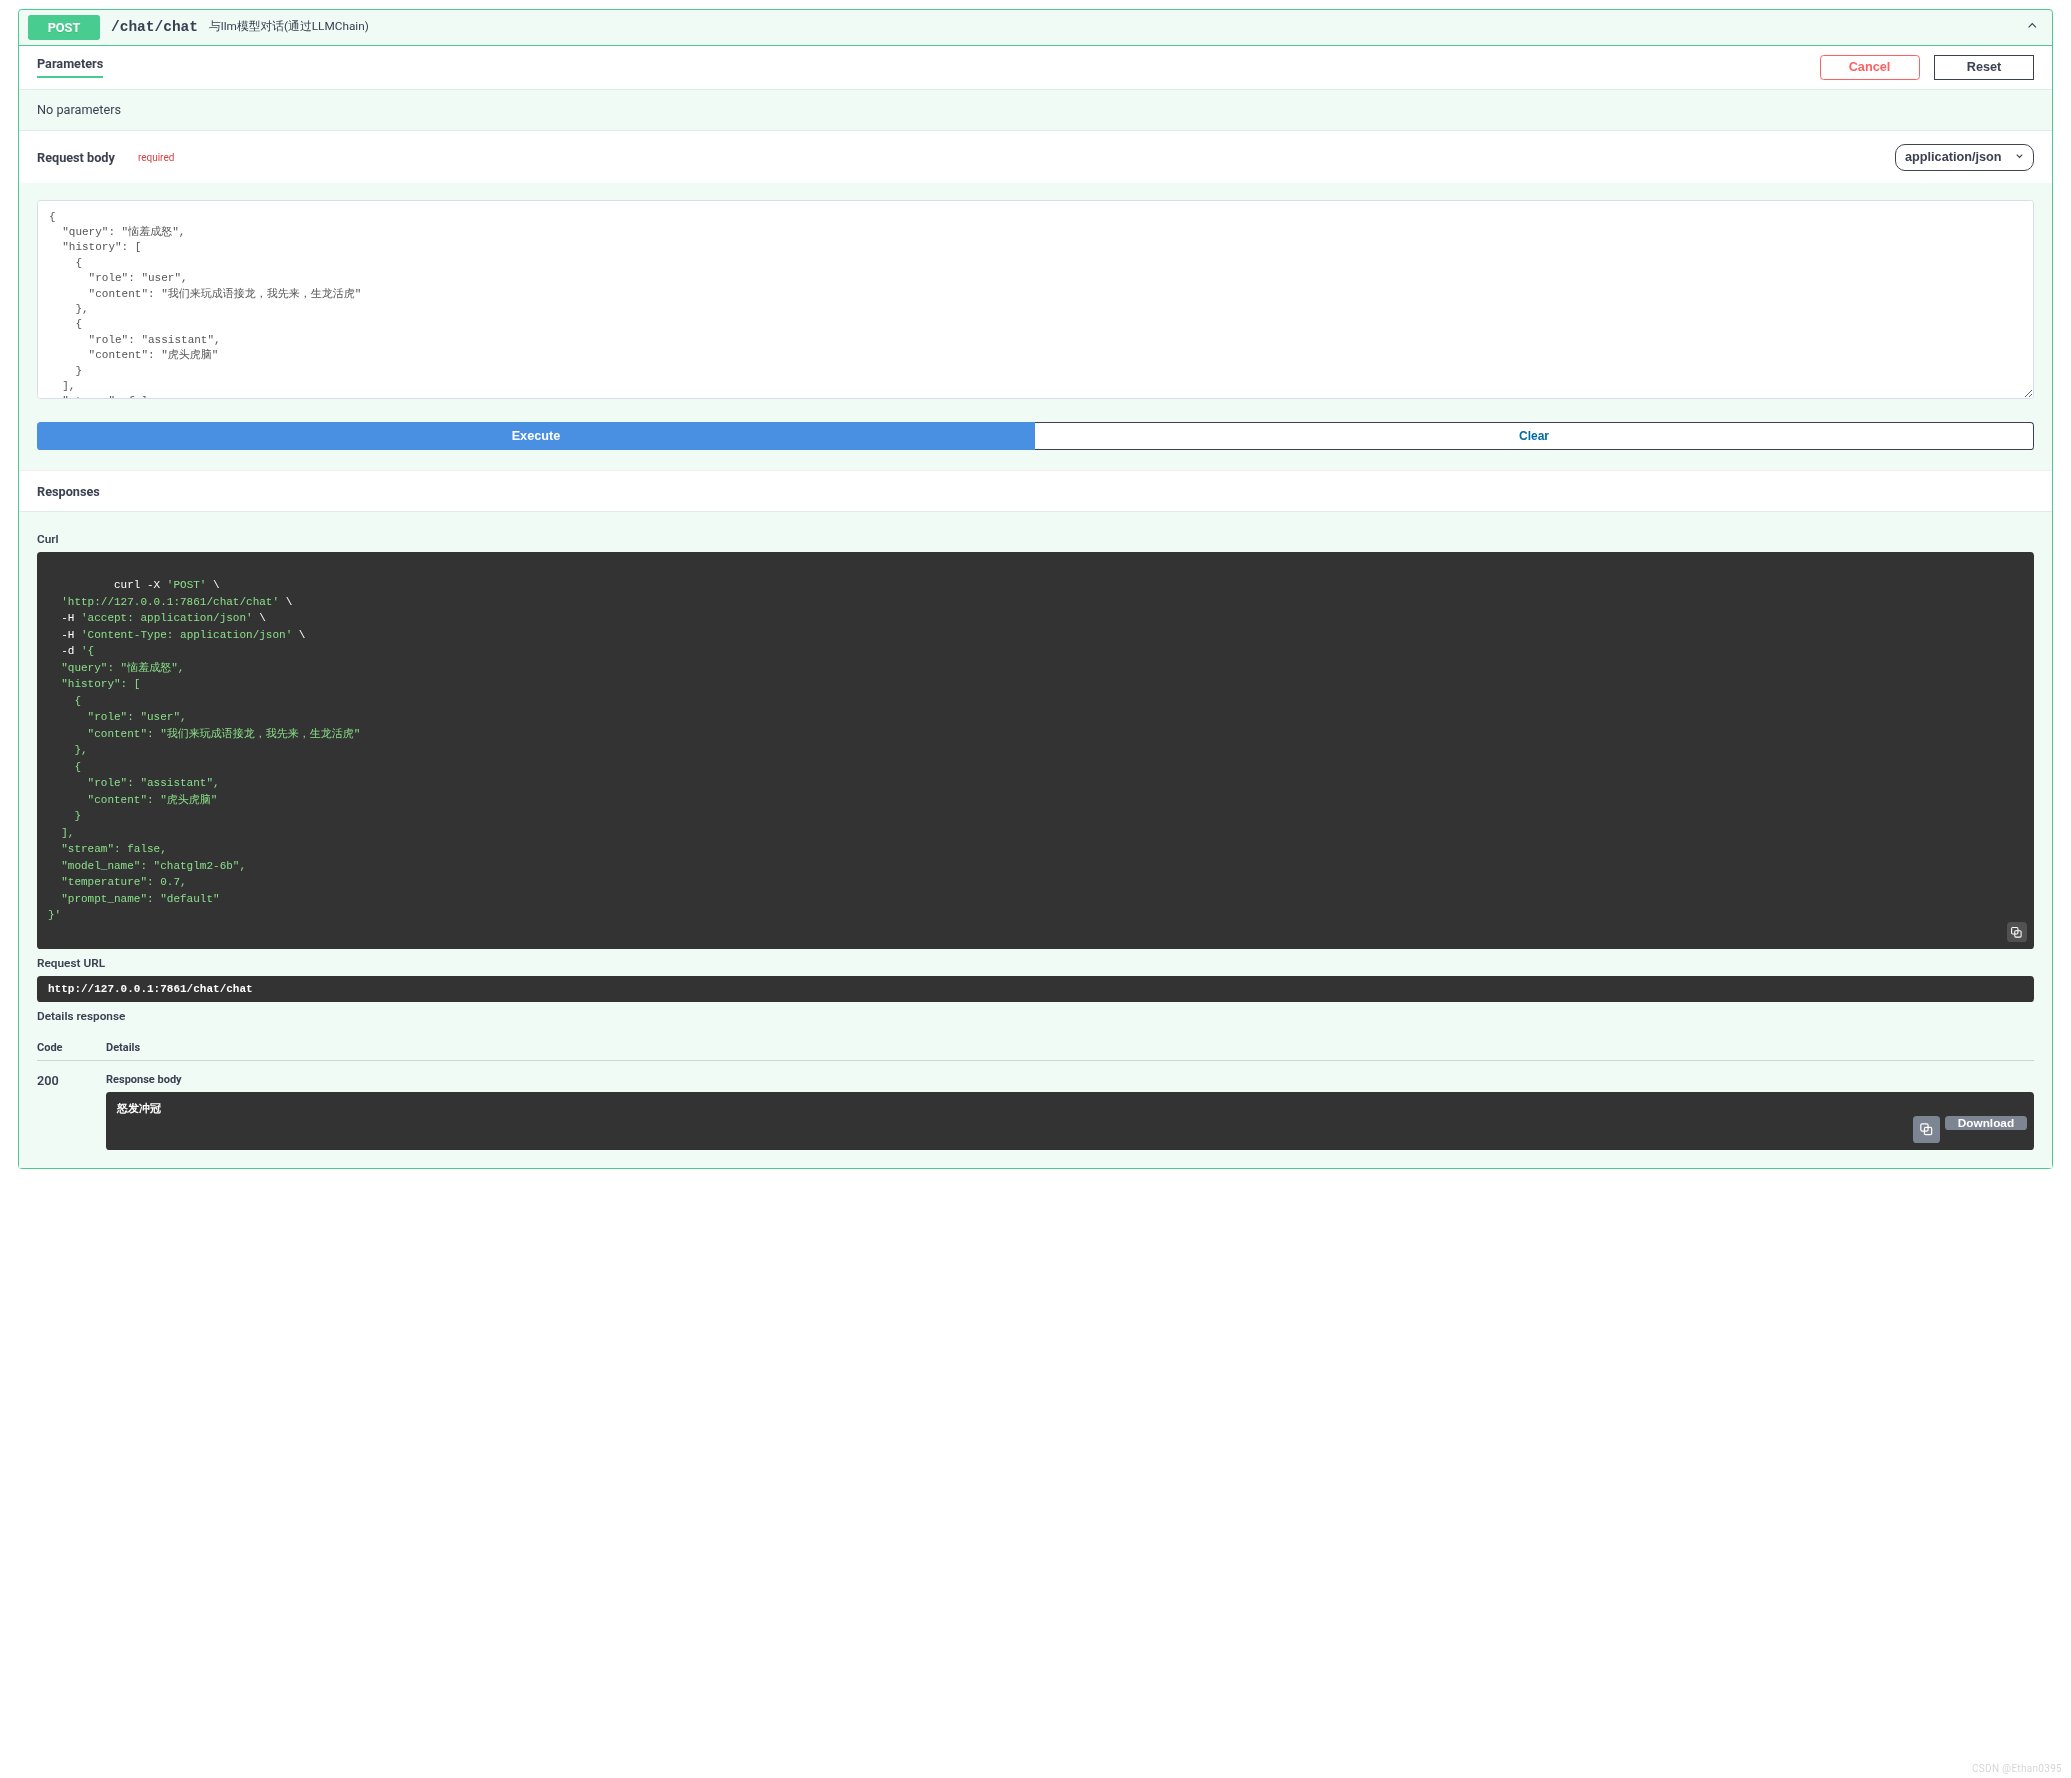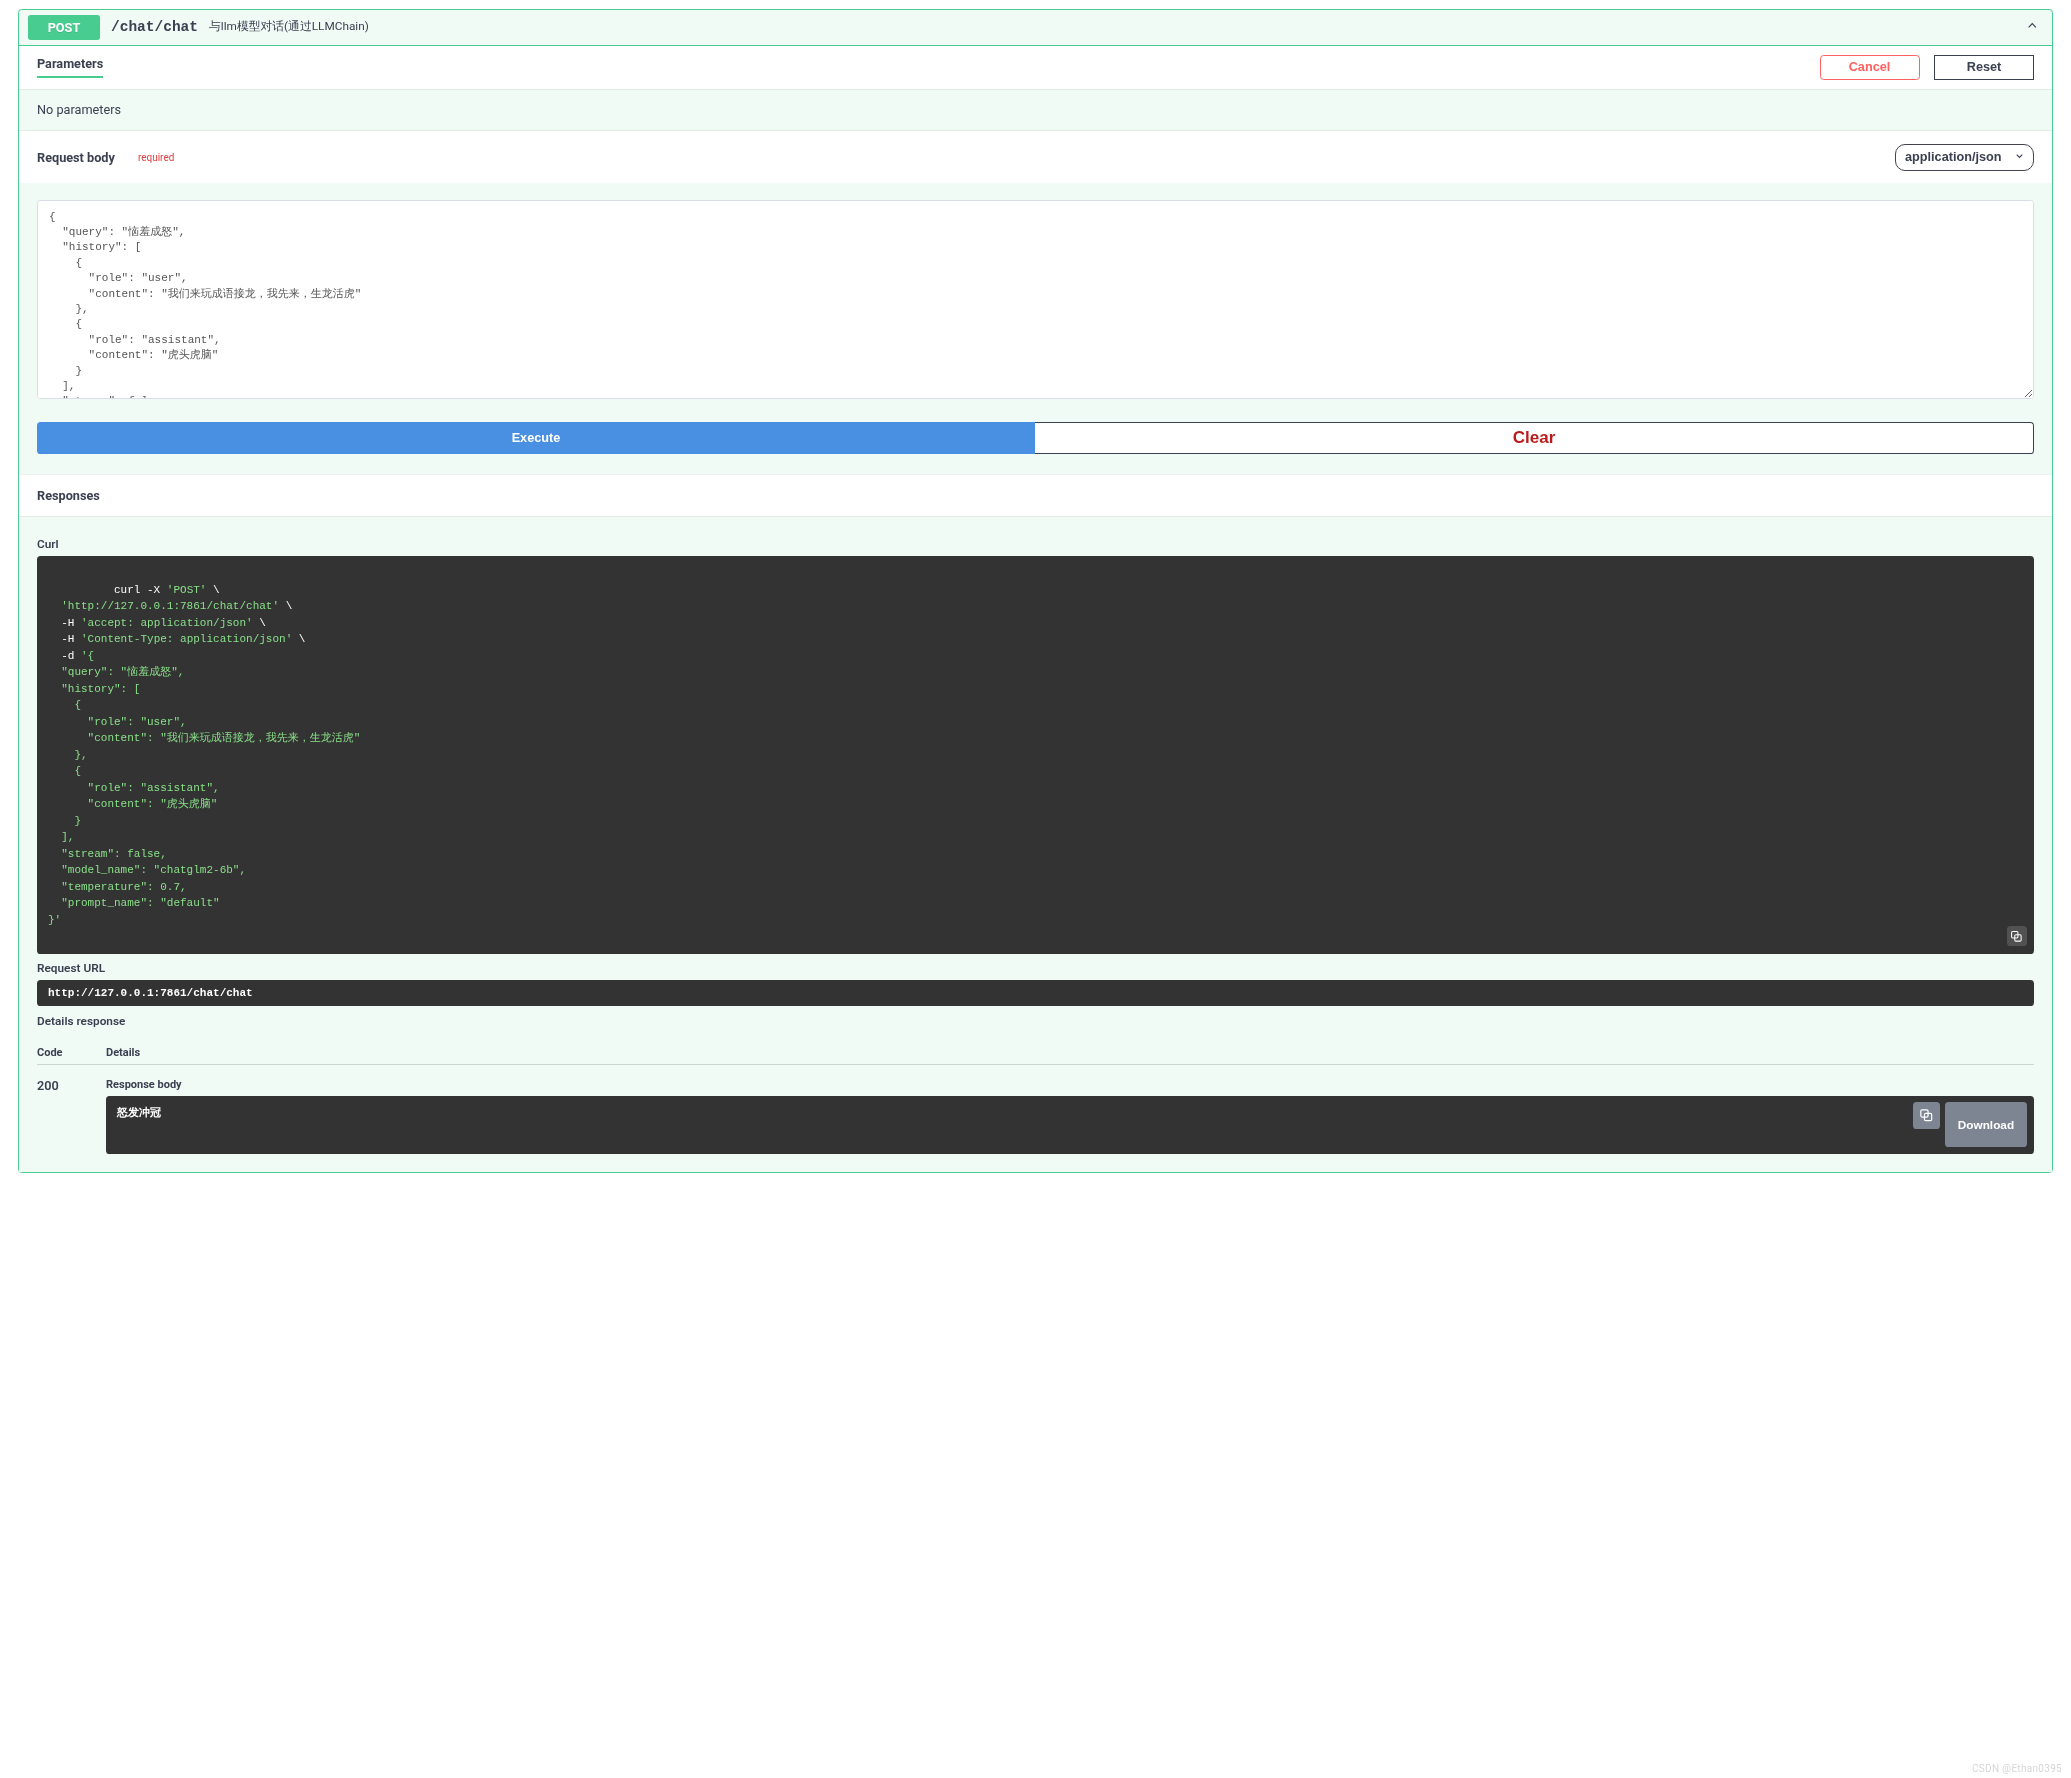--- a/index.html
+++ b/index.html
@@ -164,27 +164,27 @@
     font-weight:700;
     border:none;
     border-radius:3.6px 0 0 3.6px;
     padding:7.2px 0;
     font-size:12.7px;
     cursor:pointer;
   }
   .btn-clear {
     flex:1;
     background:#fff;
-    color:#b91c1c;
+    color:#0369a1;
     font-weight:700;
     border:1.8px solid #3b4151;
     border-left:none;
     border-radius:0 3.6px 3.6px 0;
     padding:5.4px 0;
-    font-size:17px;
+    font-size:12px;
     cursor:pointer;
   }
 
   .responses-header {
     padding: 12.7px 18px;
     font-size:12.7px;
     font-weight:700;
     border-top:0.9px solid rgba(0,0,0,.06);
   }
 
@@ -275,21 +275,21 @@
     display:flex;align-items:center;justify-content:center;
     cursor:pointer;
   }
   .resp-copy svg{width:14.5px;height:14.5px;stroke:#fff;fill:none;}
   .btn-download {
     background:#7d8492;
     color:#fff;
     border:none;
     border-radius:3.6px;
     padding:0 12.7px;
-    height:45px;
+    height:14px;
     font-size:11.8px;
     font-weight:700;
     cursor:pointer;
   }
   .watermark {
     position:fixed;
     right:9px; bottom:3.6px;
     font-size:10px;
     color:#d6d6d6;
     letter-spacing:0.3px;

